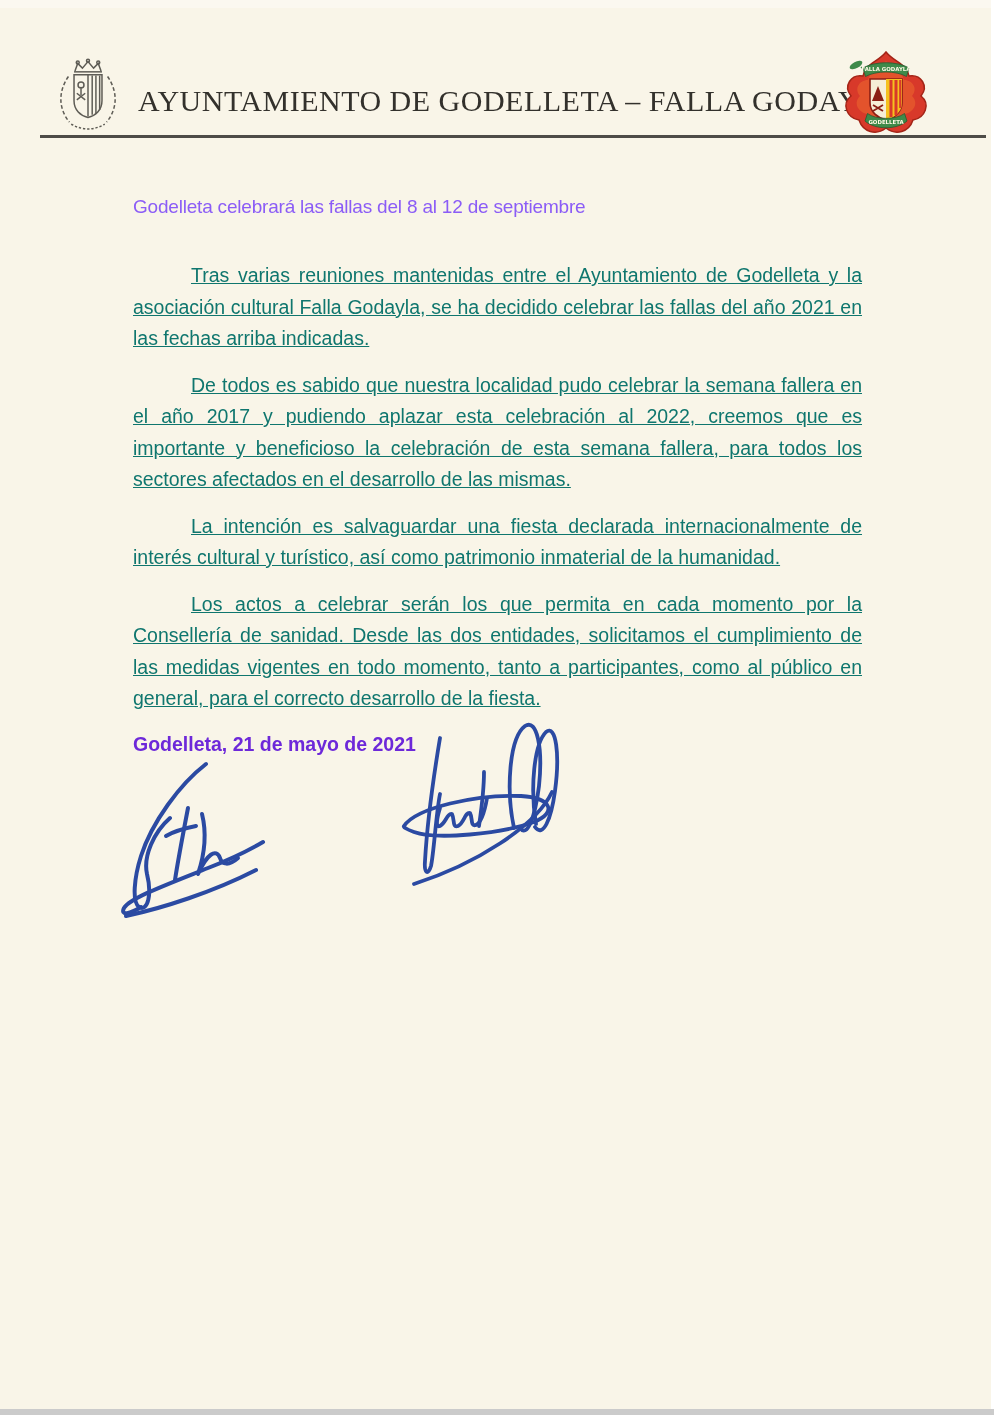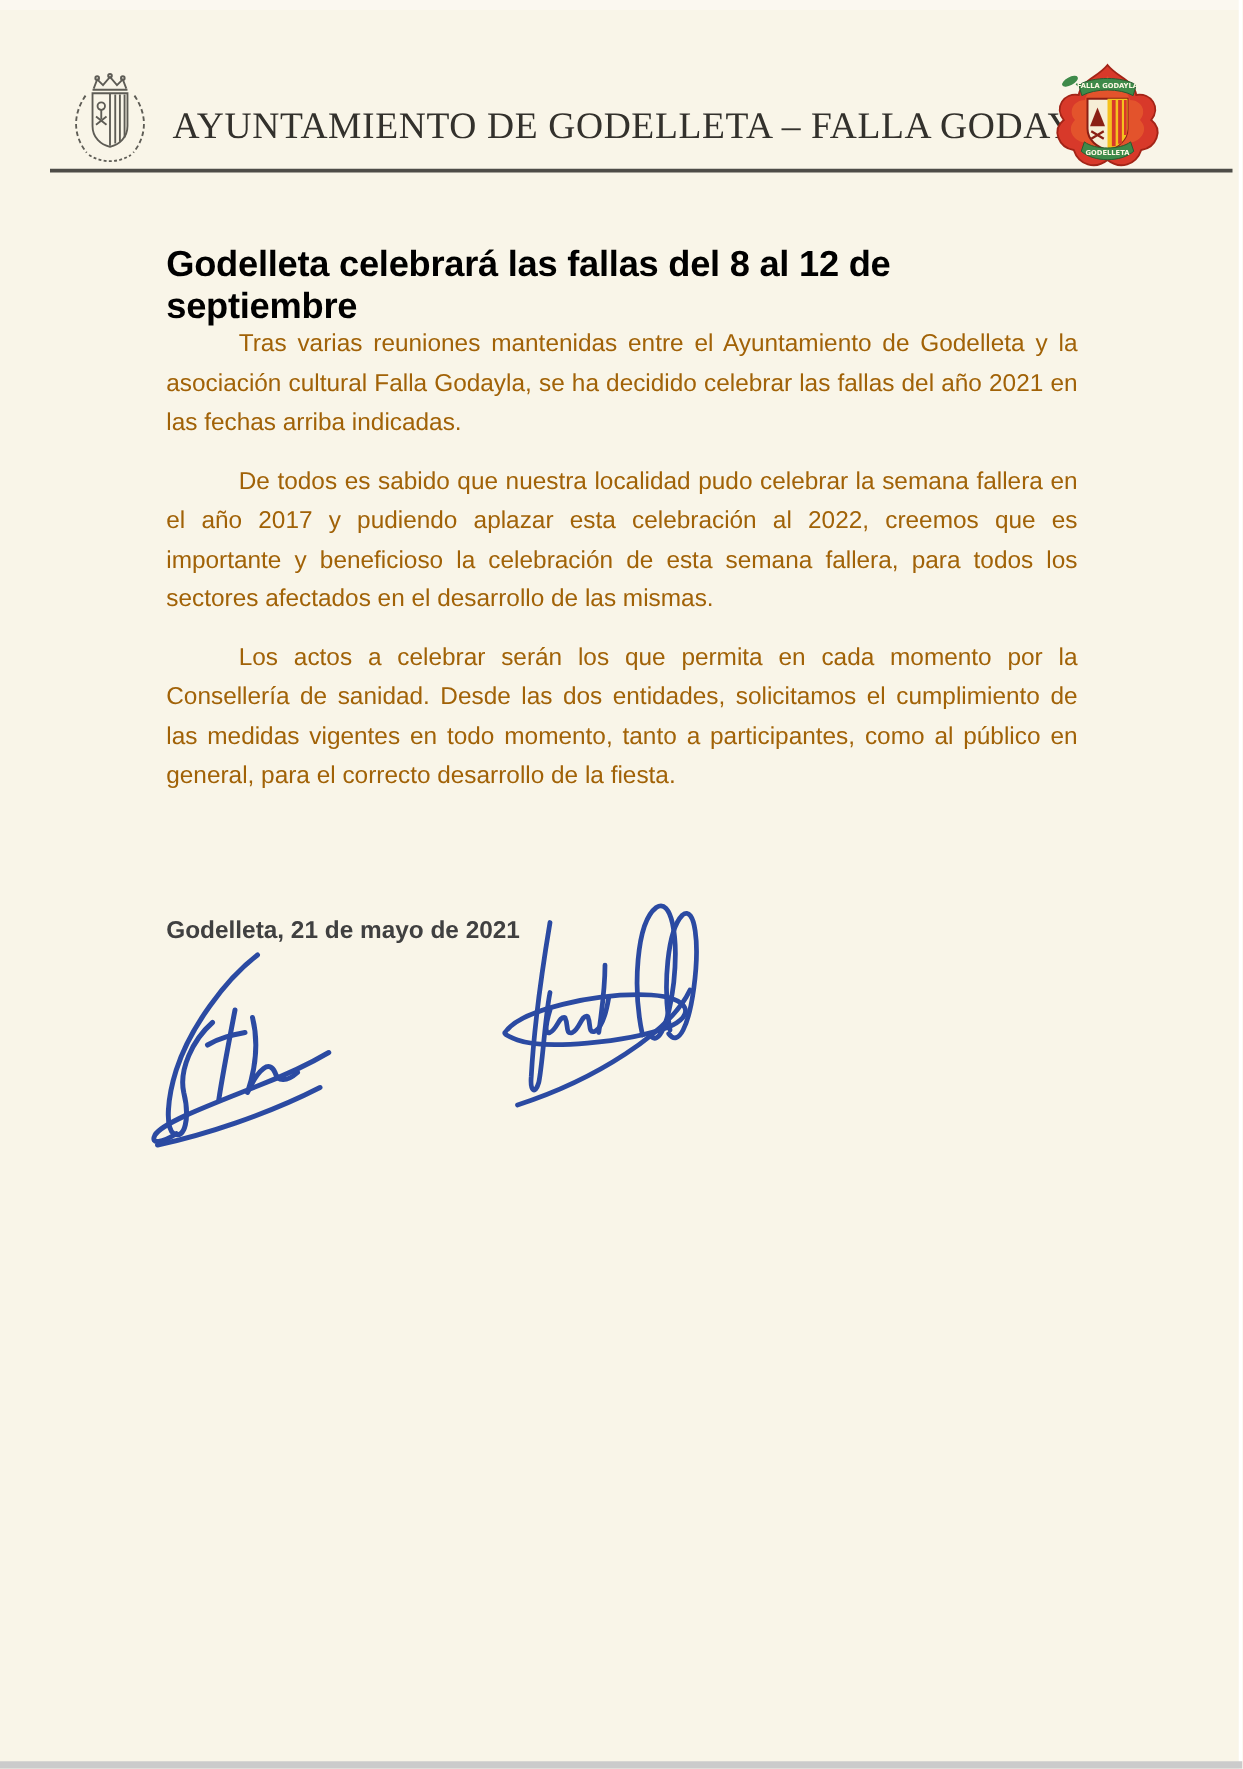--- a/index.html
+++ b/index.html
@@ -23,31 +23,32 @@
   }
   .logo-right { position:absolute; left:834px; top:48px; width:104px; height:94px; }
   .header-rule {
     position:absolute; left:40px; top:135px; width:946px; height:2.5px;
     background:#4e4c47;
   }
 
   
   .doc-title {
     position:absolute; left:133px; top:196px; width:730px;
-    font-size:29px; font-weight:700; color:#000000; letter-spacing:-0.2px;
+    font-size:19px; font-weight:400; color:#8b5cf6; letter-spacing:-0.2px;
   }
   .content {
     position:absolute; left:133px; top:260px; width:729px;
-    font-size:19.5px; line-height:31.5px; color:#a16207;
+    font-size:19.5px; line-height:31.5px; color:#0f766e;
     text-align:justify;
+    text-decoration:underline;
   }
   .content p { margin:0 0 15px 0; text-indent:58px; }
   .date-line {
     position:absolute; left:133px; top:733px;
-    font-size:19.5px; font-weight:600; color:#404040;
+    font-size:19.5px; font-weight:600; color:#6d28d9;
   }
 
   .sig { position:absolute; }
   .sig-left  { left:108px; top:756px; width:172px; height:170px; }
   .sig-right { left:376px; top:696px; width:202px; height:207px; }
   .sig path { fill:none; stroke-linecap:round; stroke-linejoin:round; }
 
   .emblem-banner-text { font-family:"DejaVu Sans",sans-serif; font-weight:700; }
 </style>
 </head>
@@ -109,20 +110,21 @@
     <text class="emblem-banner-text" x="52" y="75.4" font-size="5.4" fill="#fdf8e4" text-anchor="middle">GODELLETA</text>
   </svg>
 
   <div class="header-rule"></div>
 
   <div class="doc-title">Godelleta celebrará las fallas del 8 al 12 de septiembre</div>
 
   <div class="content">
     <p>Tras varias reuniones mantenidas entre el Ayuntamiento de Godelleta y la asociación cultural Falla Godayla, se ha decidido celebrar las fallas del año 2021 en las fechas arriba indicadas.</p>
     <p>De todos es sabido que nuestra localidad pudo celebrar la semana fallera en el año 2017 y pudiendo aplazar esta celebración al 2022, creemos que es importante y beneficioso la celebración de esta semana fallera, para todos los sectores afectados en el desarrollo de las mismas.</p>
+    <p>La intención es salvaguardar una fiesta declarada internacionalmente de interés cultural y turístico, así como patrimonio inmaterial de la humanidad.</p>
     <p>Los actos a celebrar serán los que permita en cada momento por la Consellería de sanidad. Desde las dos entidades, solicitamos el cumplimiento de las medidas vigentes en todo momento, tanto a participantes, como al público en general, para el correcto desarrollo de la fiesta.</p>
   </div>
 
   <div class="date-line">Godelleta, 21 de mayo de 2021</div>
 
   <svg class="sig sig-left" viewBox="0 0 172 170">
     <g stroke="#2b4aa2" stroke-width="4">
       <path d="M98 8 C72 28 44 66 33 100 C26 122 24 146 31 151 C40 156 44 138 39 118 C35 100 46 76 62 62"></path>
       <path d="M80 52 C75 78 70 104 67 124"></path>
       <path d="M58 80 C68 74 78 72 88 70"></path>

